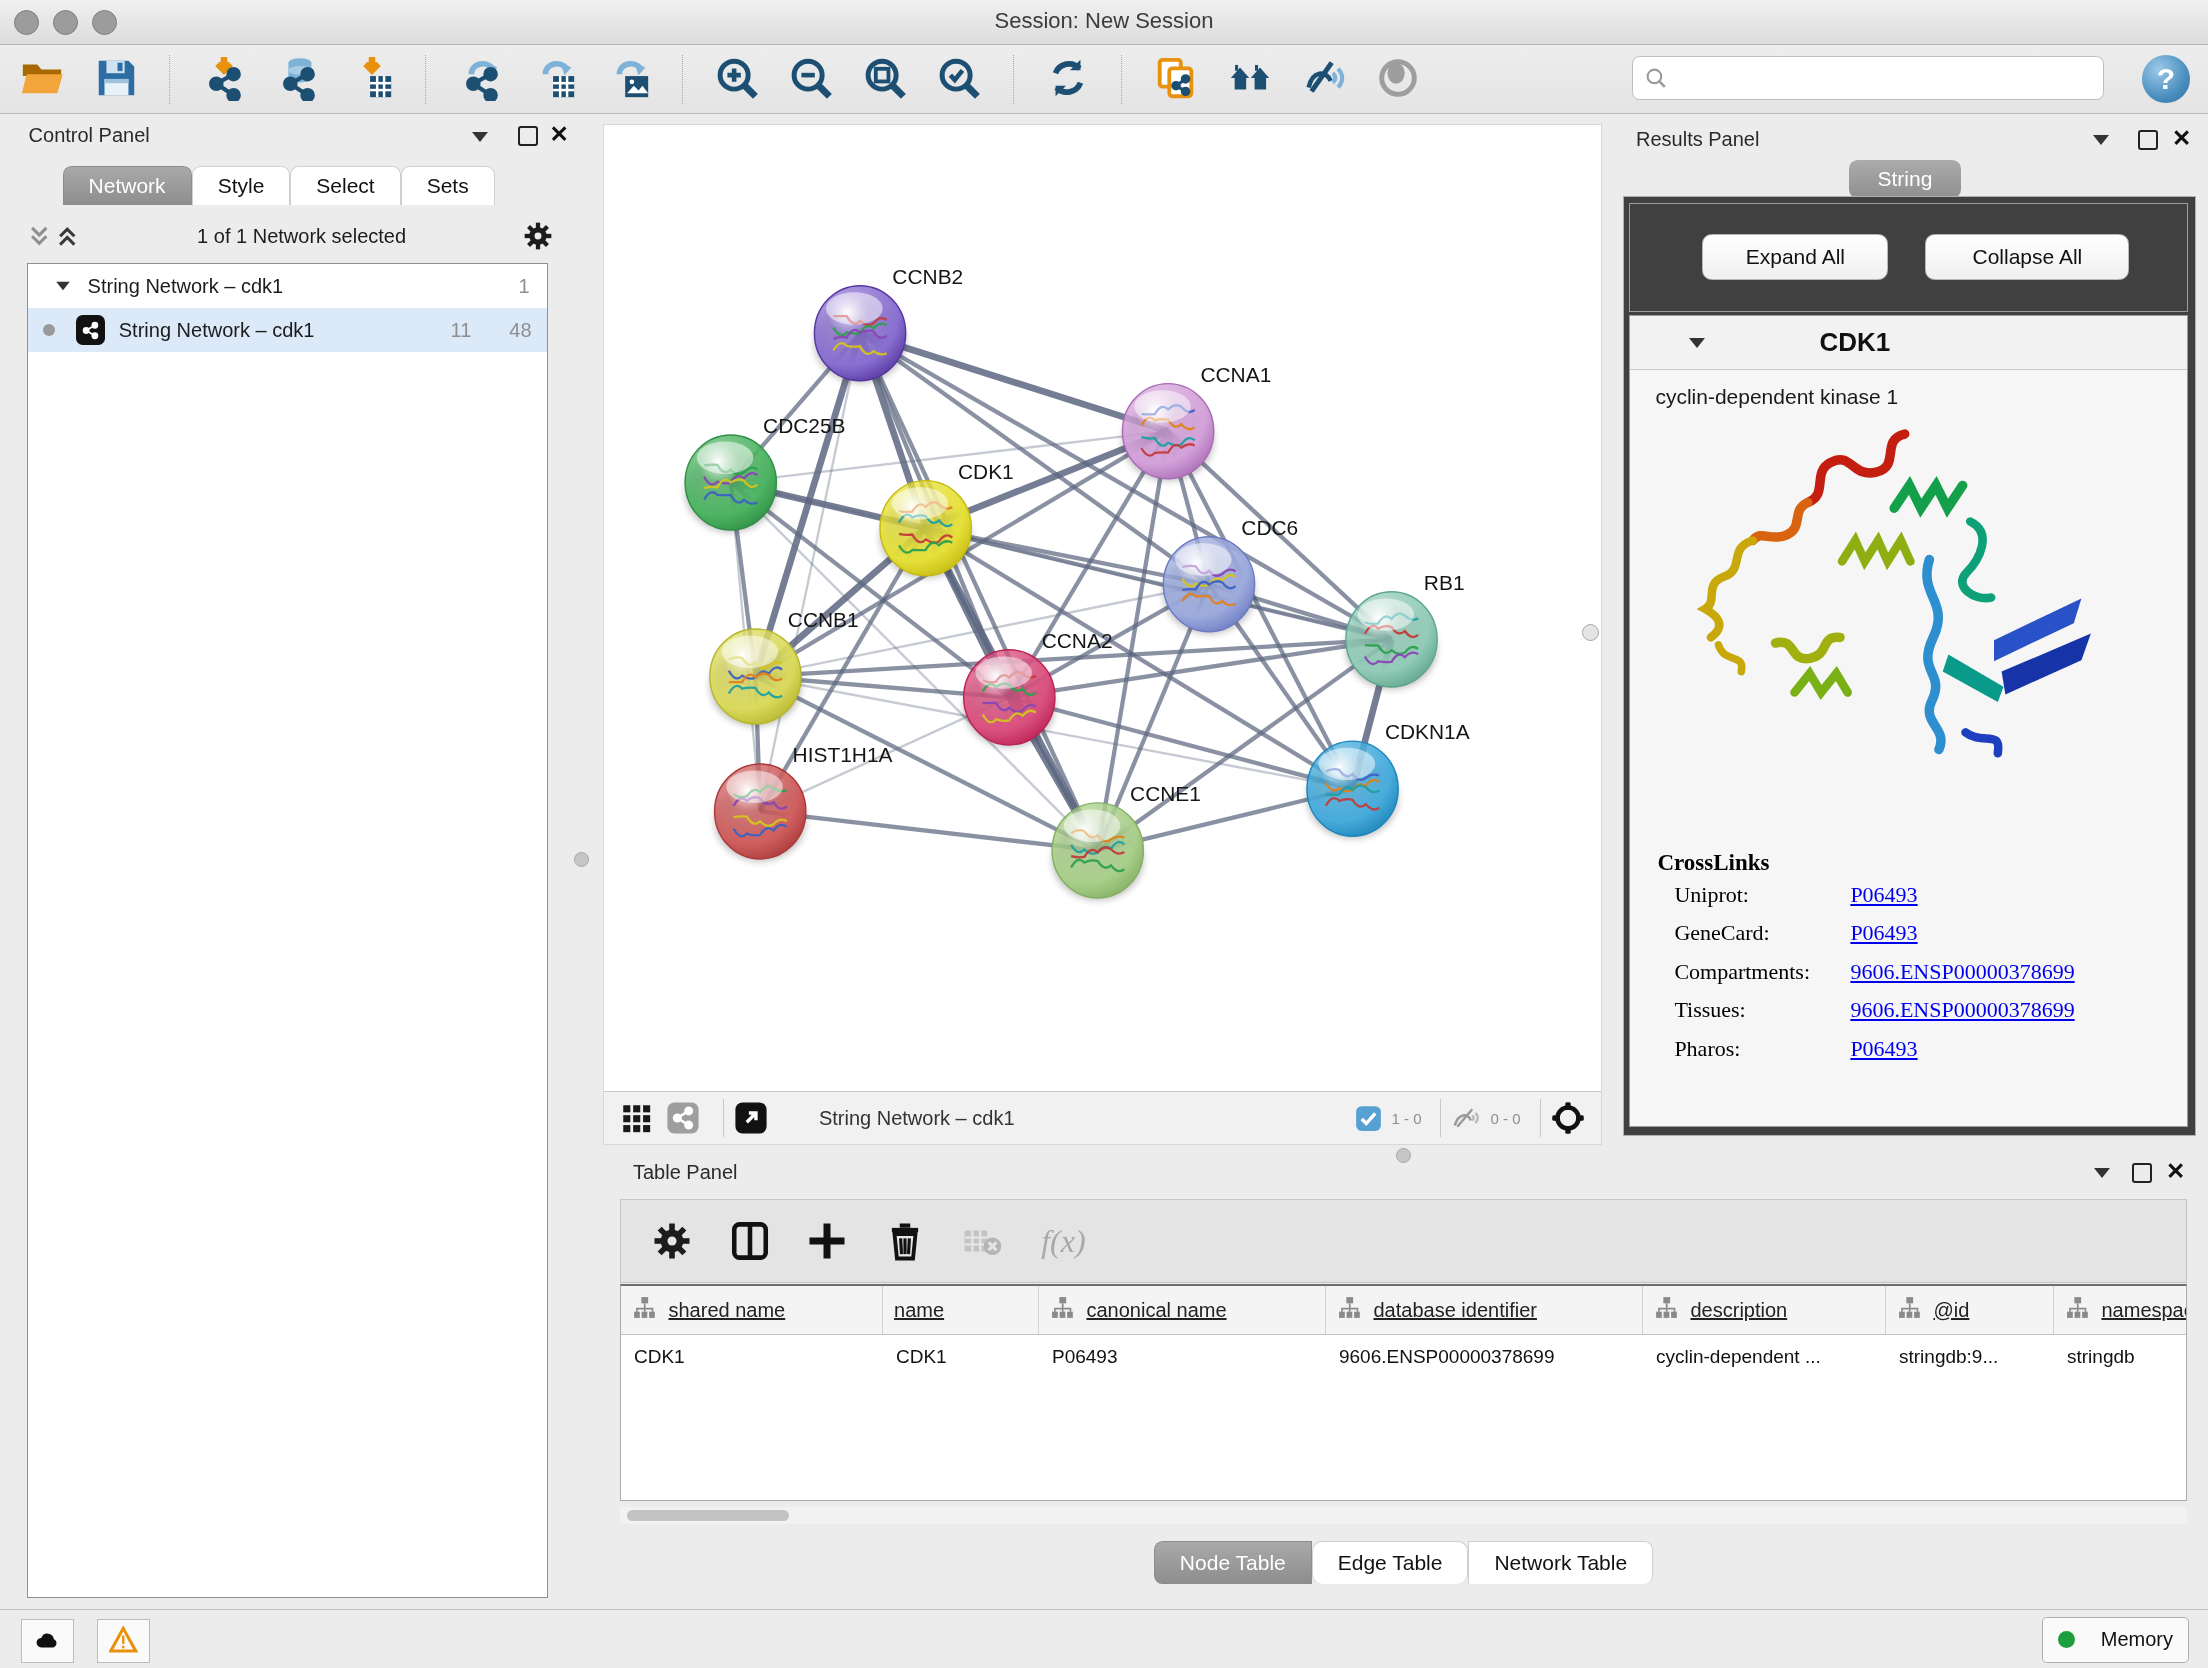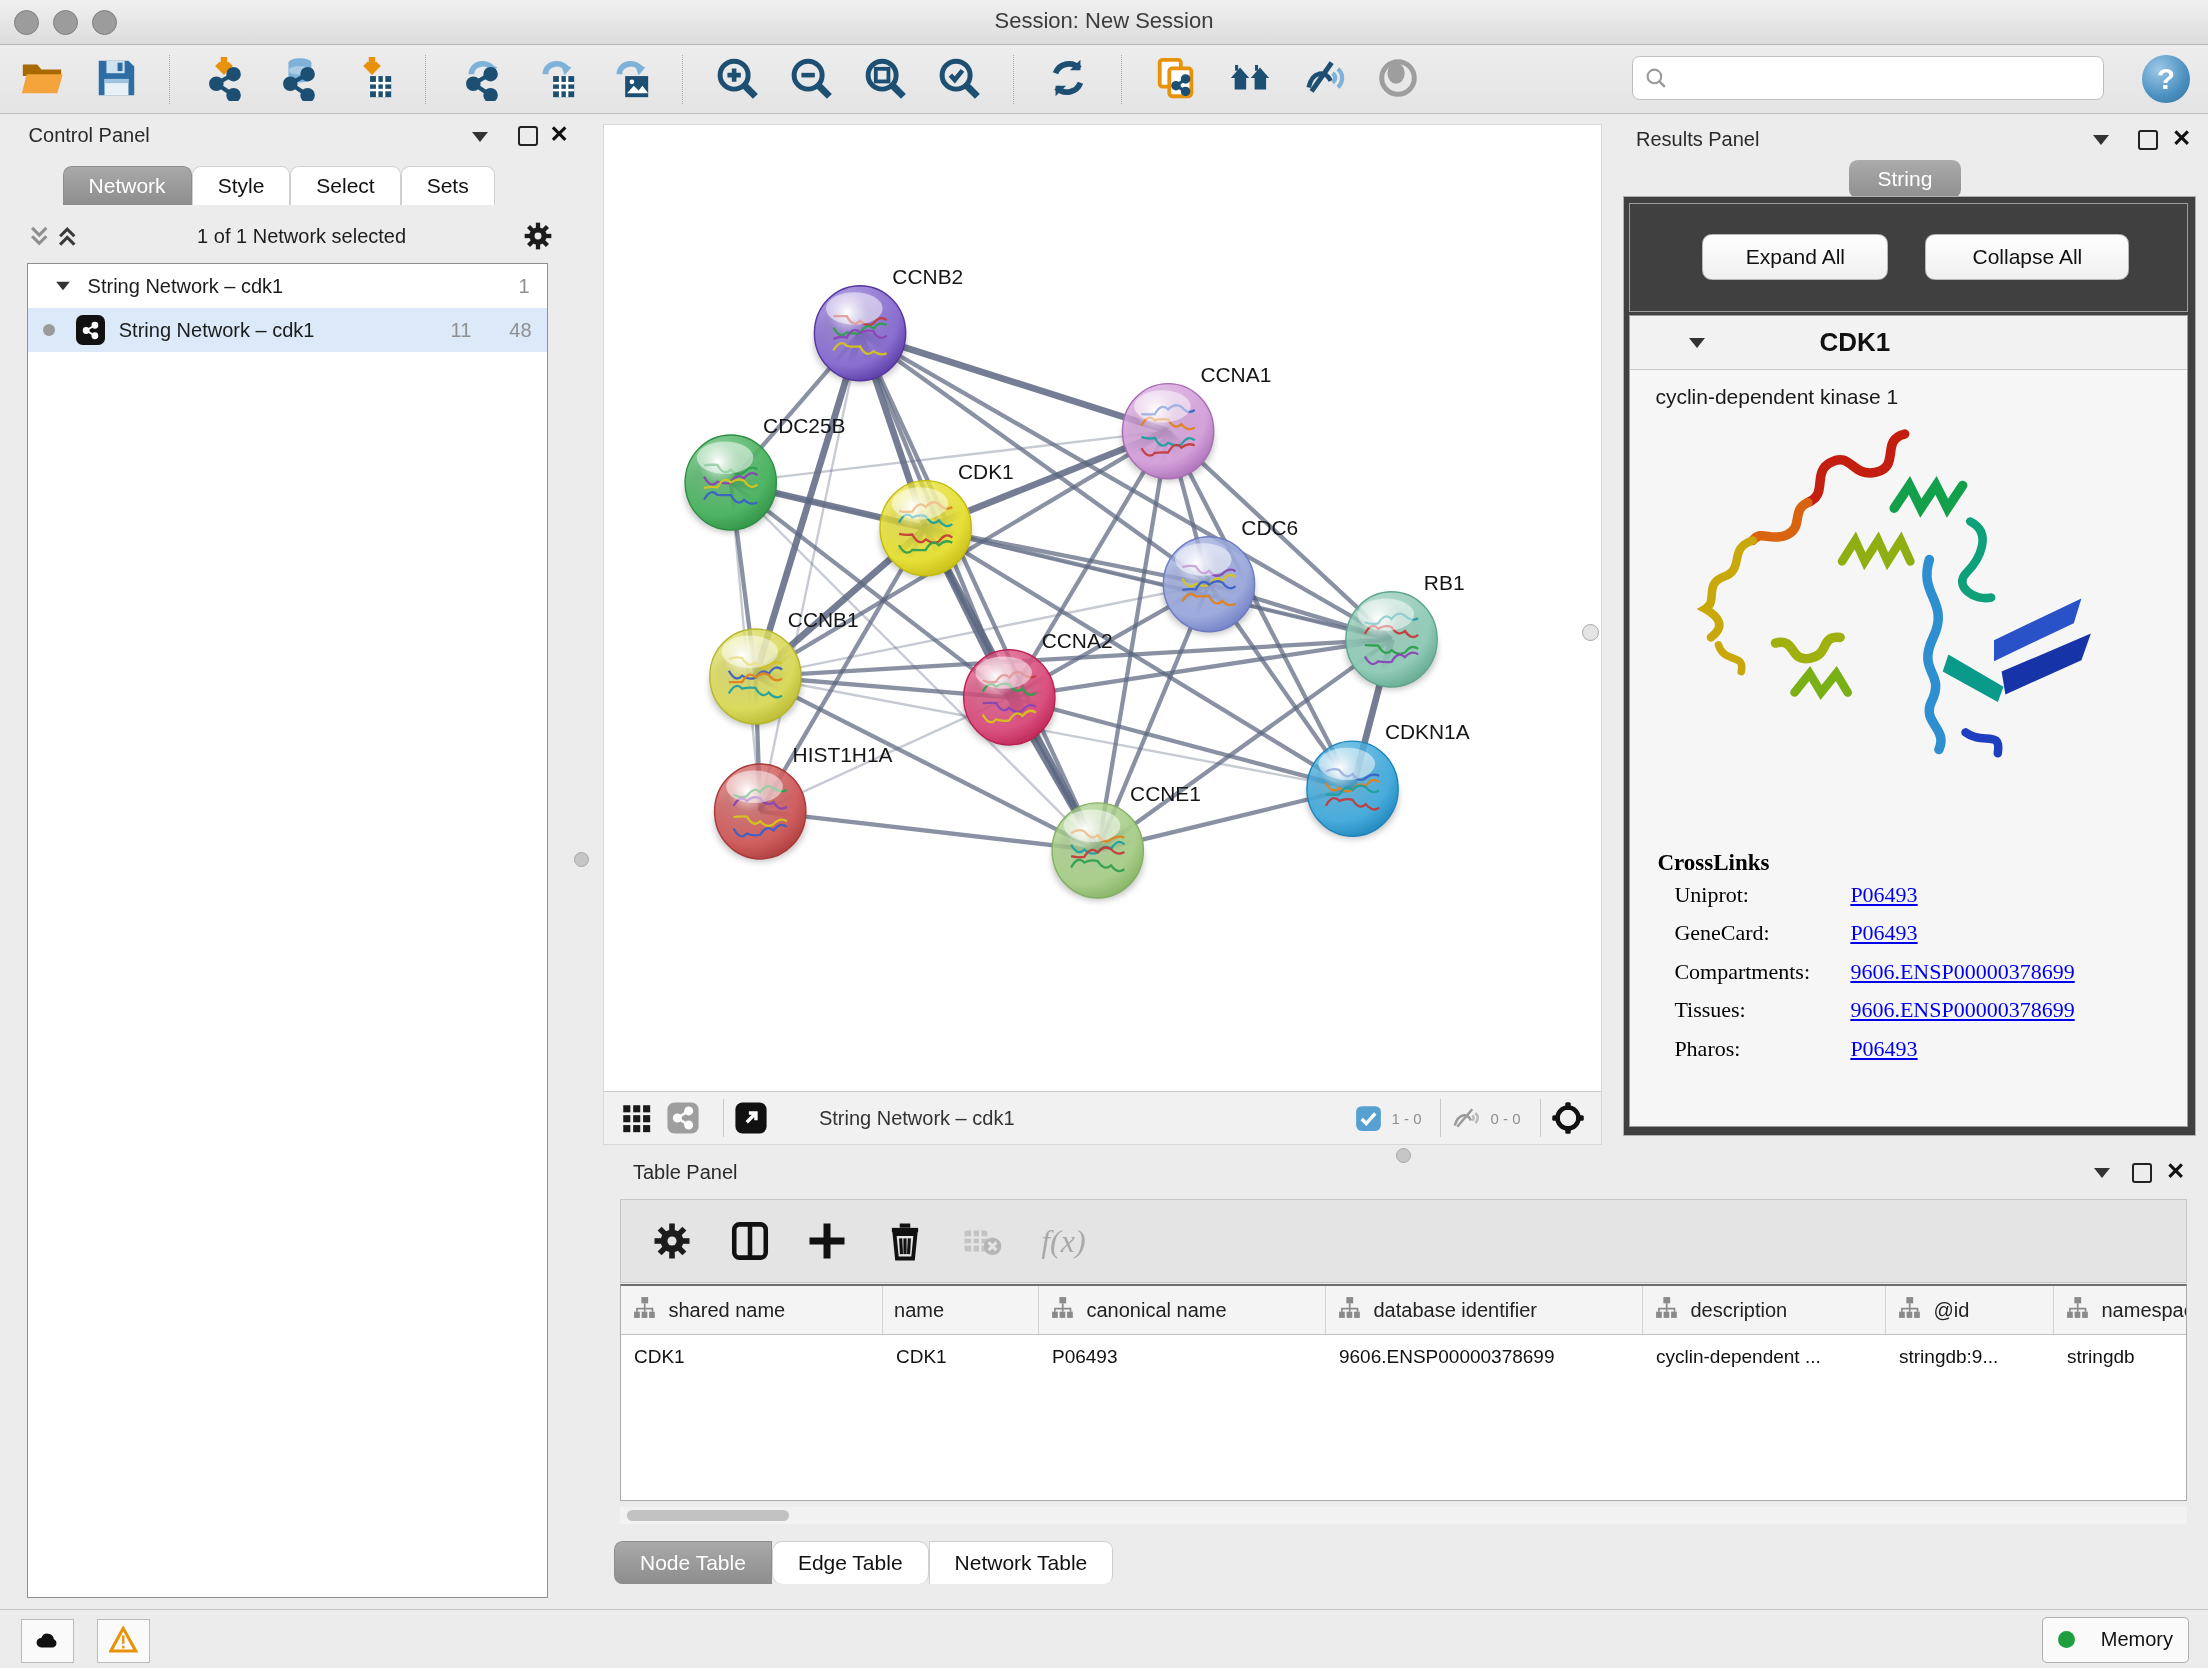--- a/index.html
+++ b/index.html
@@ -90,28 +90,28 @@
   #table-panel{position:absolute;left:614px;top:1157px;width:1579px;height:449px;}
   #tp-toolbar{position:absolute;left:5.7px;top:42px;width:1567px;height:84px;background:#e4e4e4;
     border:1px solid #c6c6c6;display:flex;align-items:center;padding-left:27px;box-sizing:border-box;gap:28.5px;}
   #tp-toolbar .tbtn svg{width:42px;height:42px;}
   #fx-btn{font-family:"Liberation Serif",serif;font-style:italic;font-size:32px;color:#a9a9a9;
     background:none;border:none;cursor:default;}
   #tp-table{position:absolute;left:5.7px;top:127px;width:1567px;height:217px;background:#fff;
     border:1px solid #aaa;border-top:2.9px solid #6e6e6e;box-sizing:border-box;overflow:hidden;}
   #tp-header{display:flex;background:#f4f4f4;border-bottom:1.9px solid #c4c4c4;height:48px;}
   .th{display:flex;align-items:center;border-right:1px solid #d2d2d2;font-size:20px;color:#222;
-    box-sizing:border-box;padding-left:11.4px;gap:11.4px;flex-shrink:0;}
+    box-sizing:border-box;padding-left:11.4px;gap:11.4px;flex-shrink:0;text-decoration:underline;}
   .th svg{width:25px;height:25px;flex-shrink:0;}
   .tr{display:flex;height:44px;}
   .td{display:flex;align-items:center;font-size:19px;color:#111;box-sizing:border-box;
     padding-left:13.3px;flex-shrink:0;white-space:nowrap;overflow:hidden;}
   #tp-hscroll{position:absolute;left:5.7px;top:350px;width:1567px;height:17px;background:#f2f2f2;}
   #tp-thumb{position:absolute;left:7.6px;top:2.9px;width:162px;height:11.4px;background:#c2c2c2;border-radius:5.7px;}
-  #tp-tabs{position:absolute;left:0;top:384px;width:100%;display:flex;justify-content:flex-start;}
+  #tp-tabs{position:absolute;left:0;top:384px;width:100%;display:flex;justify-content:center;}
   #tp-tabs .tab{border-radius:10px;height:42px;line-height:42px;}
   #tp-tabs .tab:first-child{border-radius:8.6px 0 0 8.6px;}
   #tp-tabs .tab:last-child{border-radius:0 8.6px 8.6px 0;}
 
   
   #statusbar{position:absolute;left:0;top:1609px;width:2208px;height:59px;background:#ececec;border-top:1px solid #c4c4c4;}
   .sb-btn{position:absolute;top:8.6px;width:53px;height:44px;background:#fafafa;border:1px solid #bbb;
     display:flex;align-items:center;justify-content:center;cursor:pointer;}
   #memory-btn{position:absolute;right:19px;top:6.7px;height:46px;background:#fafafa;border:1px solid #adadad;
     border-radius:4.8px;display:flex;align-items:center;padding:0 15px;font-size:20px;color:#111;gap:26px;cursor:pointer;}

